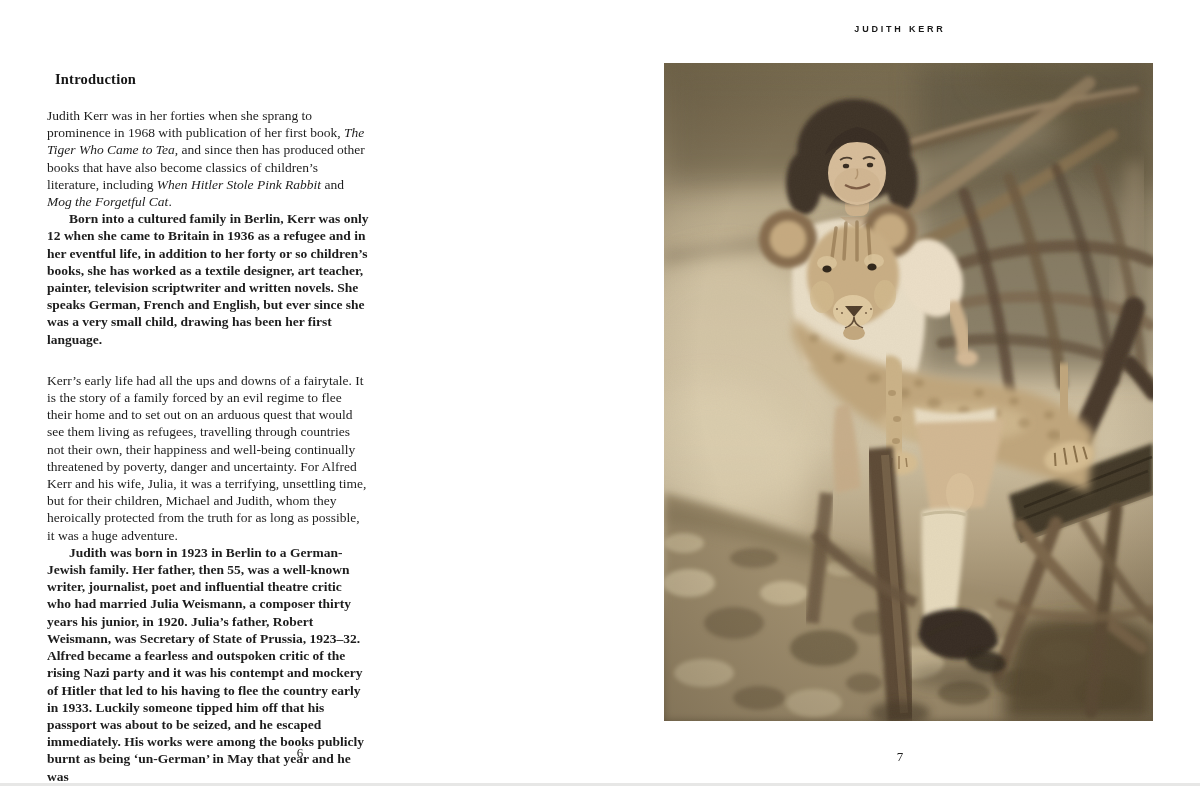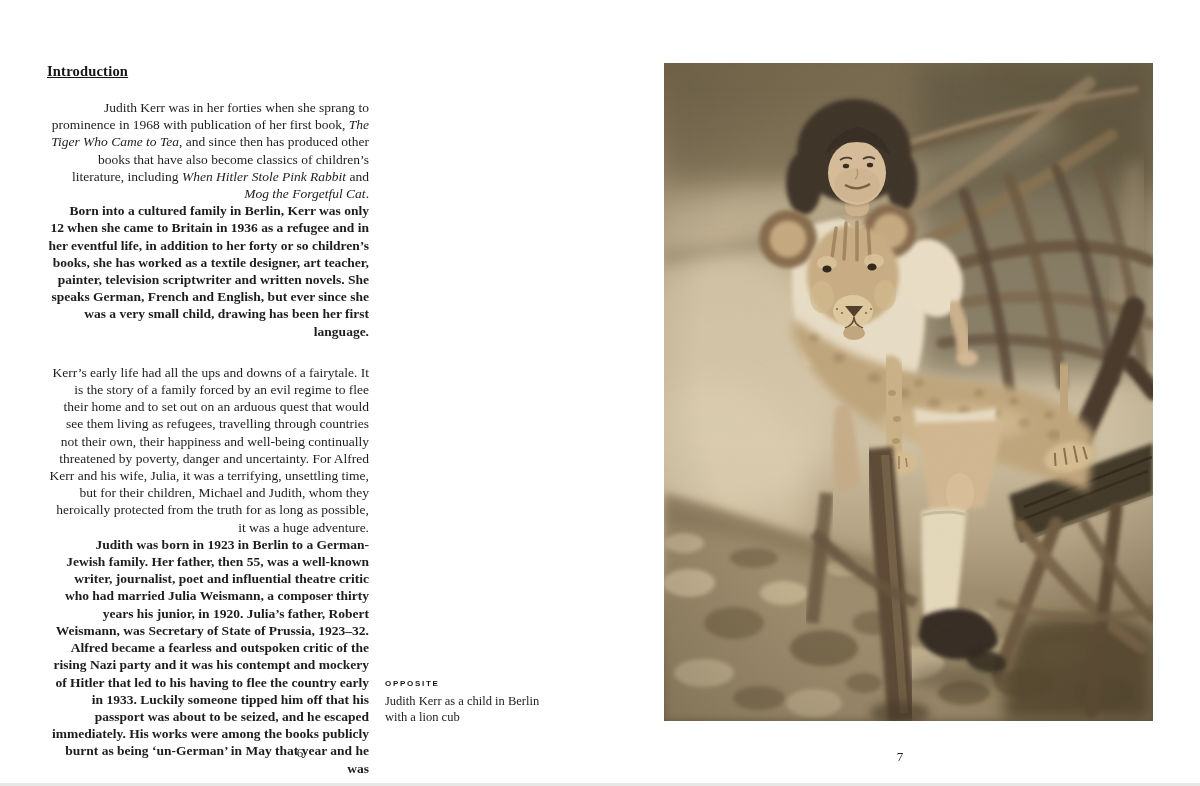--- a/index.html
+++ b/index.html
@@ -12,26 +12,26 @@
   .scan-edge{position:absolute;left:0;right:0;bottom:0;height:3px;background:#e7e7e6;}
 
   .running-header{
     position:absolute;top:24px;left:600px;width:600px;text-align:center;
     font-family:"Liberation Sans", sans-serif;font-size:9px;font-weight:700;
     letter-spacing:2.8px;color:#1a1a1a;
   }
 
   .text-column{position:absolute;left:47px;top:63px;width:322px;}
   .section-heading{
-    margin:0;font-size:14.5px;font-weight:700;letter-spacing:.2px;
-    white-space:nowrap;color:#161616;text-decoration:underline;
+    margin:8px;font-size:14.5px;font-weight:700;letter-spacing:.2px;
+    white-space:nowrap;color:#161616;
   }
   .text-section .paragraphs{margin-top:19px;}
   .text-section + .text-section{margin-top:24px;}
-  .body-para{margin:0;font-size:13.5px;line-height:17.2px;color:#1d1d1d;text-align:right;}
+  .body-para{margin:0;font-size:13.5px;line-height:17.2px;color:#1d1d1d;}
   .body-para.indent{text-indent:22px;font-weight:bold;}
   .body-para i{font-style:italic;}
 
   .caption-block{position:absolute;left:385px;top:679px;width:190px;}
   .caption-label{
     font-family:"Liberation Sans", sans-serif;font-size:8px;font-weight:700;
     letter-spacing:1.7px;color:#151515;margin-bottom:6px;
   }
   .caption-text{font-size:12.5px;line-height:15.5px;color:#222;}
 
@@ -43,44 +43,38 @@
     position:absolute;left:664px;top:63px;width:489px;height:658px;
     background:#b5a687;
   }
   .photo-wrap svg{display:block;width:100%;height:100%;}
 </style>
 </head>
 <body>
 
 <div class="spread">
 
+  <div class="running-header">JUDITH KERR</div>
 
   <div class="text-column">
     <section class="text-section">
       <h2 class="section-heading">Introduction</h2>
       <div class="paragraphs">
           <p class="body-para"><span>Judith Kerr was in her forties when she sprang to prominence in 1968 with publication of her first book, </span><i>The Tiger Who Came to Tea</i><span>, and since then has produced other books that have also become classics of children’s literature, including </span><i>When Hitler Stole Pink Rabbit</i><span> and </span><i>Mog the Forgetful Cat</i><span>.</span></p>
           <p class="body-para indent"><span>Born into a cultured family in Berlin, Kerr was only 12 when she came to Britain in 1936 as a refugee and in her eventful life, in addition to her forty or so children’s books, she has worked as a textile designer, art teacher, painter, television scriptwriter and written novels. She speaks German, French and English, but ever since she was a very small child, drawing has been her first language.</span></p>
         </div>
     </section>
     <section class="text-section">
       <div class="paragraphs">
           <p class="body-para"><span>Kerr’s early life had all the ups and downs of a fairytale. It is the story of a family forced by an evil regime to flee their home and to set out on an arduous quest that would see them living as refugees, travelling through countries not their own, their happiness and well-being continually threatened by poverty, danger and uncertainty. For Alfred Kerr and his wife, Julia, it was a terrifying, unsettling time, but for their children, Michael and Judith, whom they heroically protected from the truth for as long as possible, it was a huge adventure.</span></p>
           <p class="body-para indent"><span>Judith was born in 1923 in Berlin to a German-Jewish family. Her father, then 55, was a well-known writer, journalist, poet and influential theatre critic who had married Julia Weismann, a composer thirty years his junior, in 1920. Julia’s father, Robert Weismann, was Secretary of State of Prussia, 1923–32. Alfred became a fearless and outspoken critic of the rising Nazi party and it was his contempt and mockery of Hitler that led to his having to flee the country early in 1933. Luckily someone tipped him off that his passport was about to be seized, and he escaped immediately. His works were among the books publicly burnt as being ‘un-German’ in May that year and he was</span></p>
         </div>
     </section>
   </div>
 
-  <div class="caption-block">
-    <div class="caption-label">OPPOSITE</div>
-    <div class="caption-text">
-      <div>Judith Kerr as a child in Berlin</div>
-      <div>with a lion cub</div>
-    </div>
-  </div>
 
   <div class="photo-wrap">
     <svg viewBox="0 0 489 658" preserveAspectRatio="none">
       <defs>
         <linearGradient id="bg" x1="0" y1="0" x2="0" y2="1">
           <stop offset="0" stop-color="#7b6e51"></stop>
           <stop offset="0.10" stop-color="#8e8063"></stop>
           <stop offset="0.26" stop-color="#bcad8e"></stop>
           <stop offset="0.42" stop-color="#c9ba9c"></stop>
           <stop offset="0.58" stop-color="#cfc1a3"></stop>

